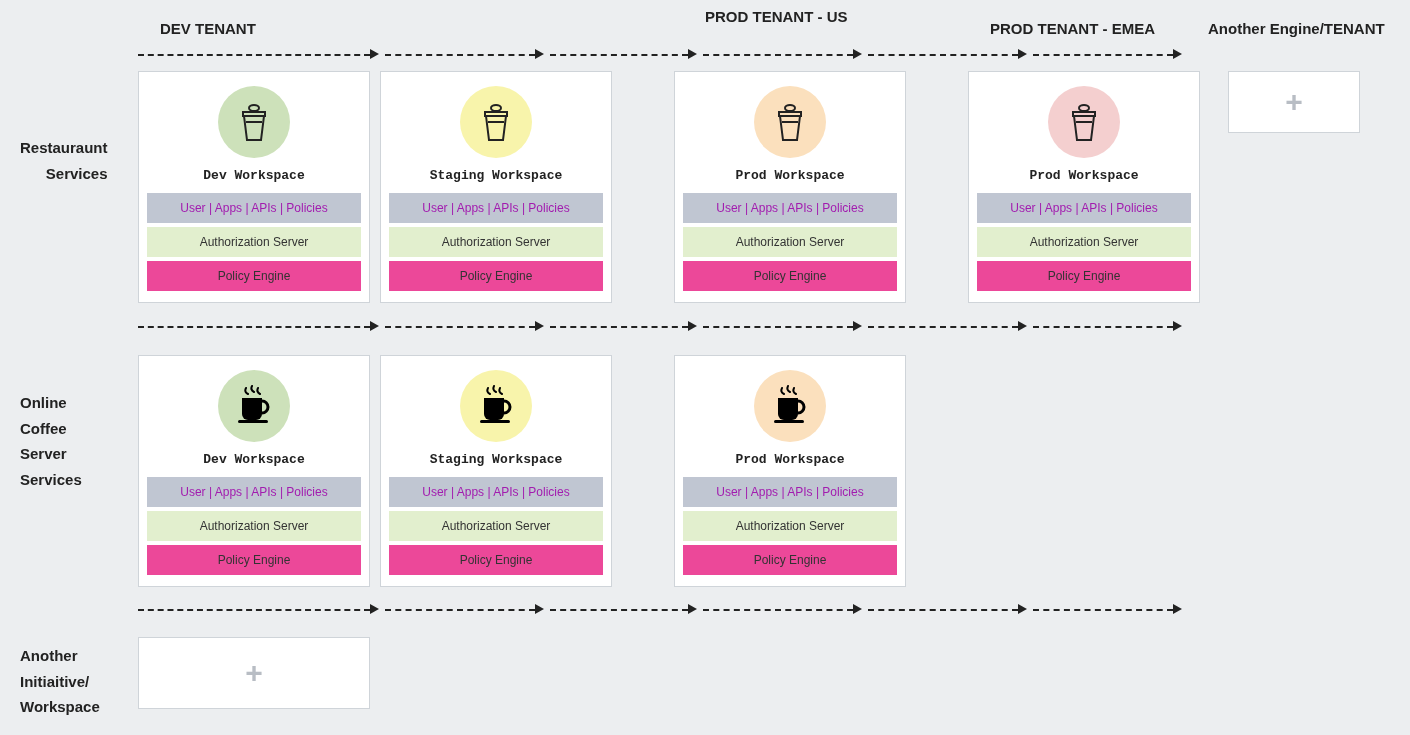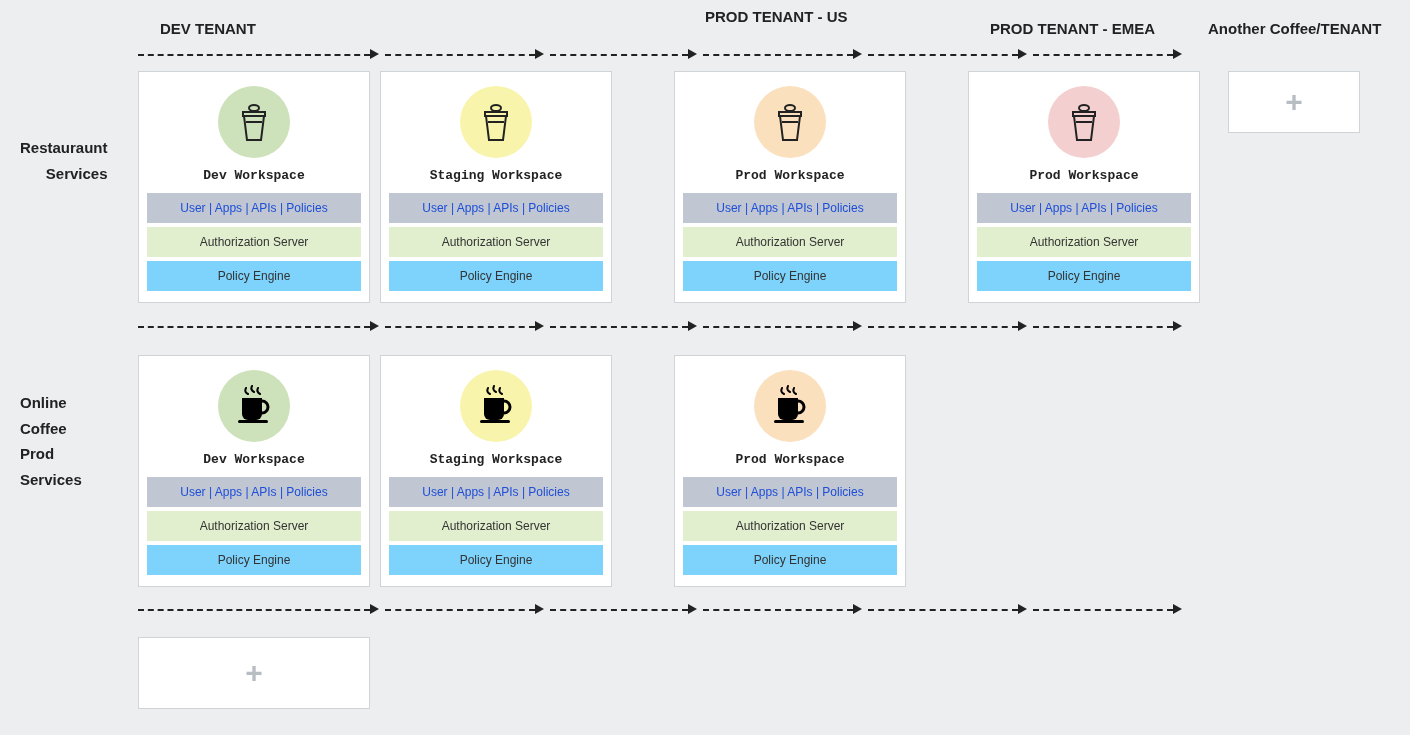--- a/index.html
+++ b/index.html
@@ -47,23 +47,23 @@
     font-weight: 700;
     margin-bottom: 10px;
     font-family: Liberation Mono, monospace;
   }
   .ws-row {
     height: 30px;
     line-height: 30px;
     font-size: 12px;
     margin-top: 4px;
   }
-  .ws-row.tags   { background: #c0c6d2; color:#1d4ed8; }
+  .ws-row.tags   { background: #c0c6d2; color:#a21caf; }
   .ws-row.auth   { background: #e2efce; color:#333; }
-  .ws-row.policy { background: #7dd3fc; color:#333; }
+  .ws-row.policy { background: #ec4899; color:#333; }
   .plus-card {
     position: absolute;
     width: 132px;
     height: 62px;
     background: #fff;
     border: 1px solid #cfd4d9;
     box-sizing: border-box;
     display:flex; align-items:center; justify-content:center;
     color:#b8bdc4;
     font-size: 30px;
@@ -94,28 +94,31 @@
   svg { display:block; }
 </style>
 </head>
 <body>
 
 <div class="canvas">
 
   <div class="header-label" style="left:160px; top:20px;">DEV TENANT</div>
   <div class="header-label" style="left:705px; top:8px;">PROD TENANT - US</div>
   <div class="header-label" style="left:990px; top:20px;">PROD TENANT - EMEA</div>
-  <div class="header-label" style="left:1208px; top:20px;">Another Coffee/TENANT</div>
+  <div class="header-label" style="left:1208px; top:20px;">Another Engine/TENANT</div>
 
   <div class="row-label" style="top:135px; white-space:pre;text-align:right;">Restauraunt
 Services</div>
   <div class="row-label" style="top:390px; white-space:pre;">Online
 Coffee
-Prod
+Server
 Services</div>
+  <div class="row-label" style="top:643px; white-space:pre;">Another
+Initiaitive/
+Workspace</div>
 
   <div class="arrow-line" style="left:138px; top:54px; width:232px;"></div>
   <div class="arrow-head" style="left:370px; top:49px;"></div>
   <div class="arrow-line" style="left:385px; top:54px; width:150px;"></div>
   <div class="arrow-head" style="left:535px; top:49px;"></div>
   <div class="arrow-line" style="left:550px; top:54px; width:138px;"></div>
   <div class="arrow-head" style="left:688px; top:49px;"></div>
   <div class="arrow-line" style="left:703px; top:54px; width:150px;"></div>
   <div class="arrow-head" style="left:853px; top:49px;"></div>
   <div class="arrow-line" style="left:868px; top:54px; width:150px;"></div>

